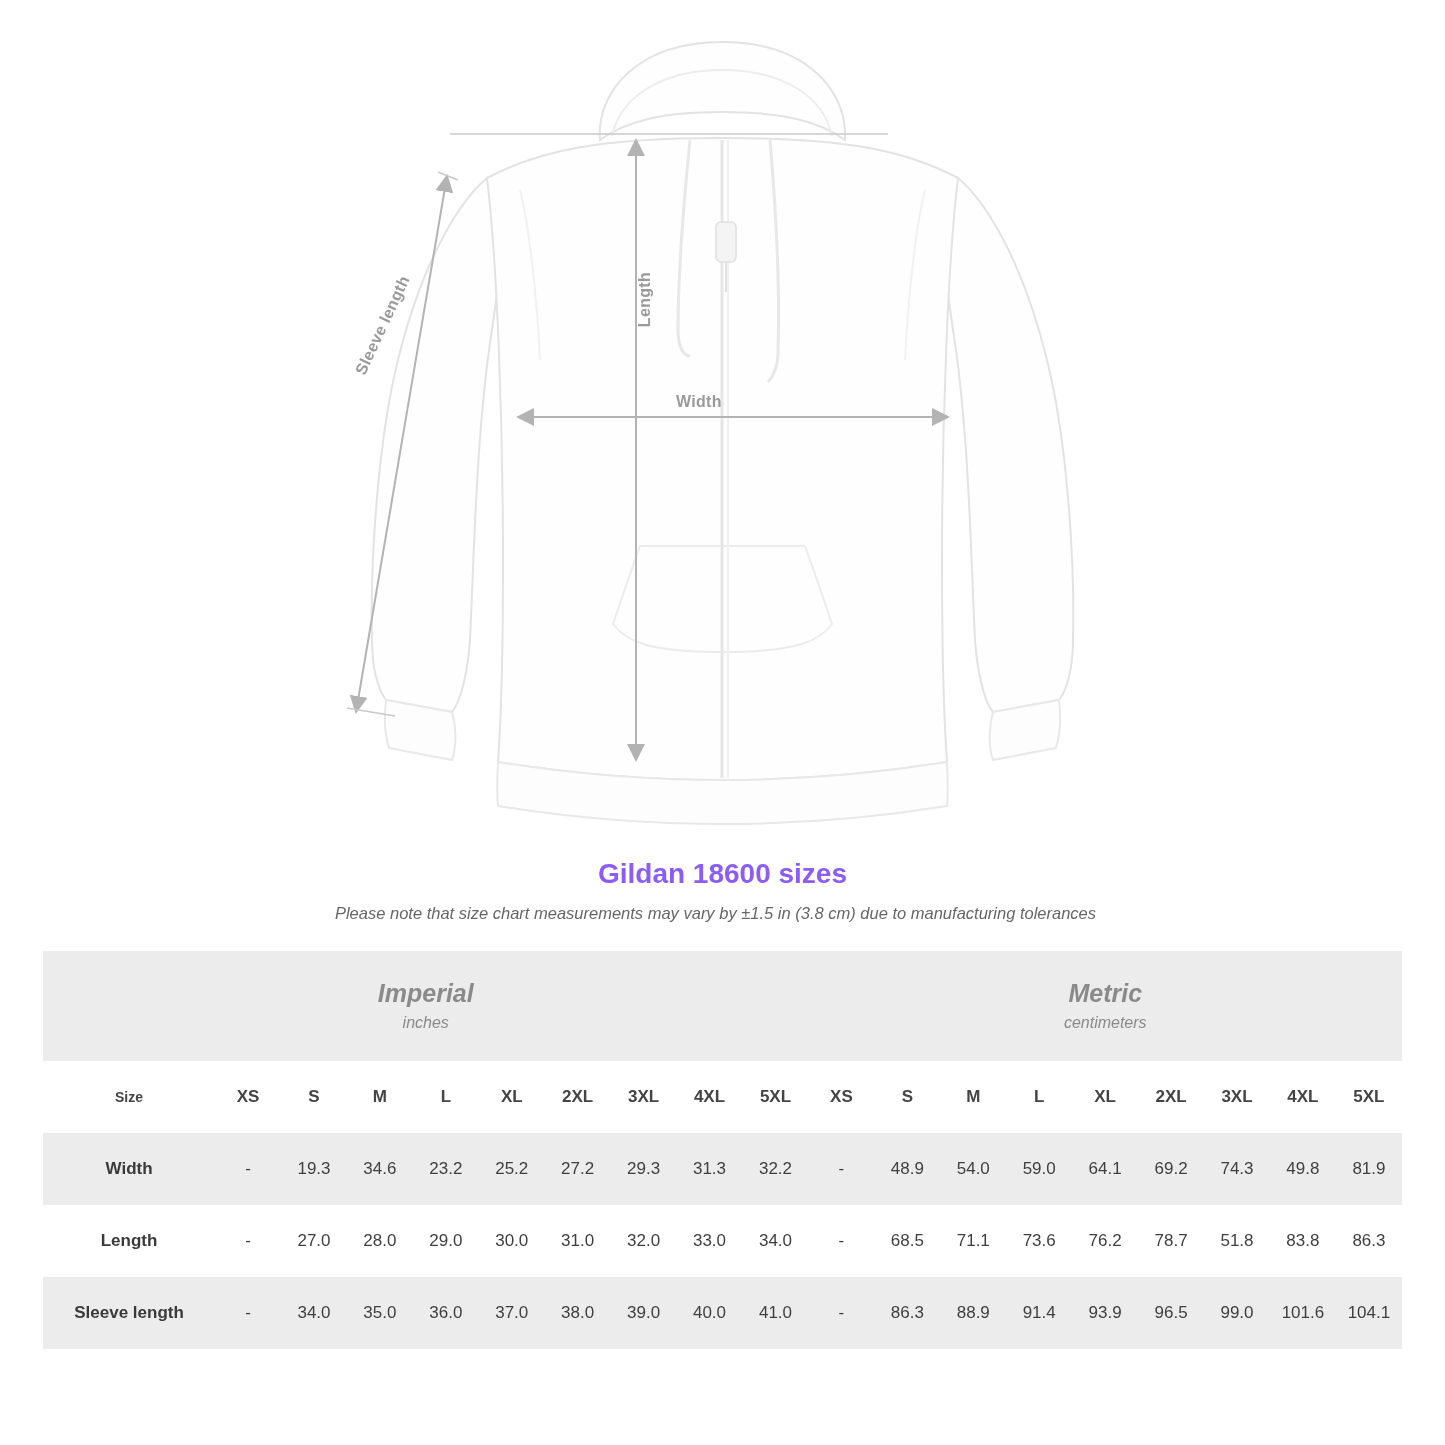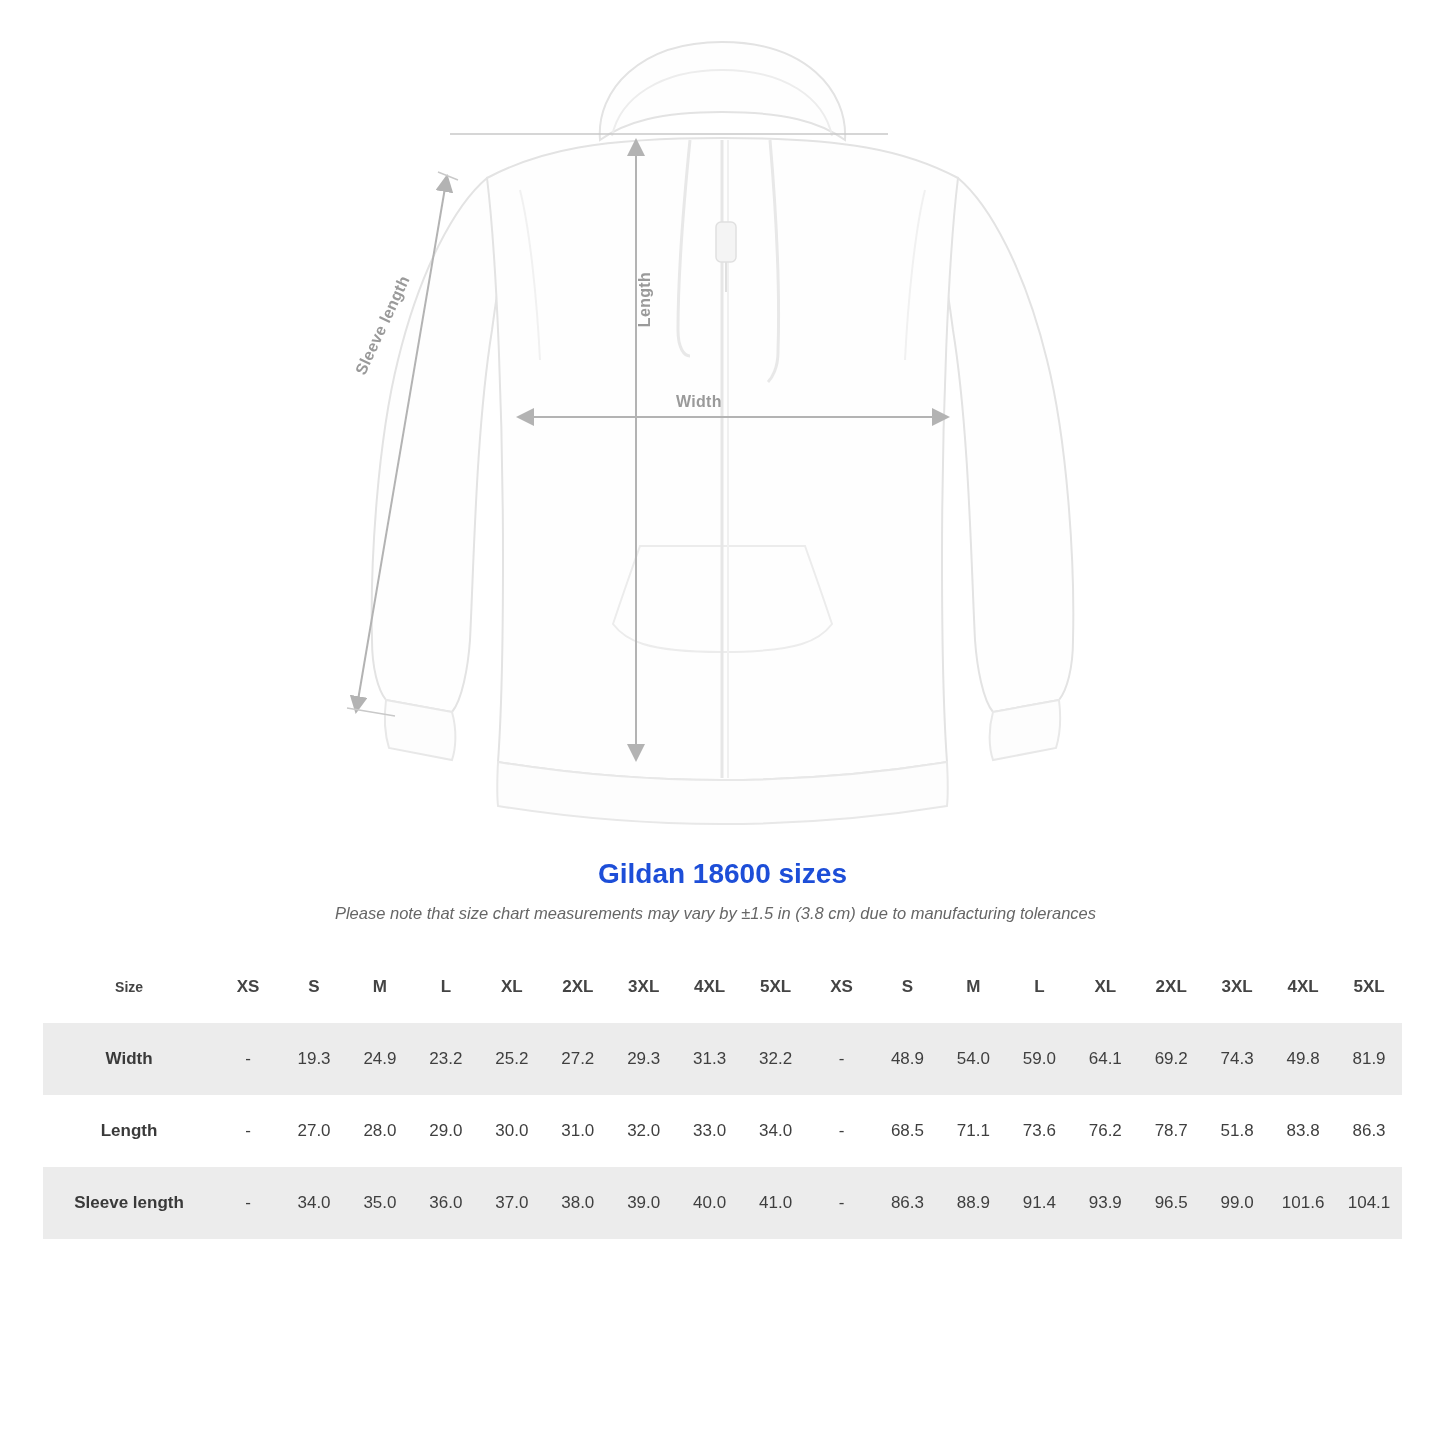--- a/index.html
+++ b/index.html
@@ -58,21 +58,21 @@
   }
 
   
   .title-block {
     text-align: center;
     margin-top: 28px;
   }
   .chart-title {
     font-size: 28px;
     font-weight: bold;
-    color: #1d4ed8;
+    color: #8b5cf6;
     margin: 0;
   }
   .chart-note {
     font-size: 16.5px;
     font-style: italic;
     color: #666666;
     margin: 14px 14px 0 0;
   }
 
   
@@ -234,20 +234,30 @@
           <col class="c-cell">
           <col class="c-cell">
           <col class="c-cell">
           <col class="c-cell">
         <col class="c-cell">
           <col class="c-cell">
           <col class="c-cell">
           <col class="c-cell">
       </colgroup>
       <tbody>
+        <tr class="unit-row">
+          <td colspan="10">
+            <div class="unit-sys">Imperial</div>
+            <div class="unit-sub">inches</div>
+          </td>
+          <td colspan="9">
+            <div class="unit-sys">Metric</div>
+            <div class="unit-sub">centimeters</div>
+          </td>
+        </tr>
 
         <tr class="hdr-row">
           <td class="rowlabel">Size</td>
           <td>XS</td>
           <td>S</td>
           <td>M</td>
           <td>L</td>
           <td>XL</td>
           <td>2XL</td>
           <td>3XL</td>
@@ -261,21 +271,21 @@
           <td>2XL</td>
           <td>3XL</td>
           <td>4XL</td>
           <td>5XL</td>
         </tr>
 
         <tr class="data-row shade">
           <td class="rowlabel">Width</td>
           <td class="val">-</td>
           <td class="val">19.3</td>
-          <td class="val">24.9</td>
+          <td class="val">34.6</td>
           <td class="val">23.2</td>
           <td class="val">25.2</td>
           <td class="val">27.2</td>
           <td class="val">29.3</td>
           <td class="val">31.3</td>
           <td class="val">32.2</td>
           <td class="val">-</td>
           <td class="val">48.9</td>
           <td class="val">54.0</td>
           <td class="val">59.0</td>

